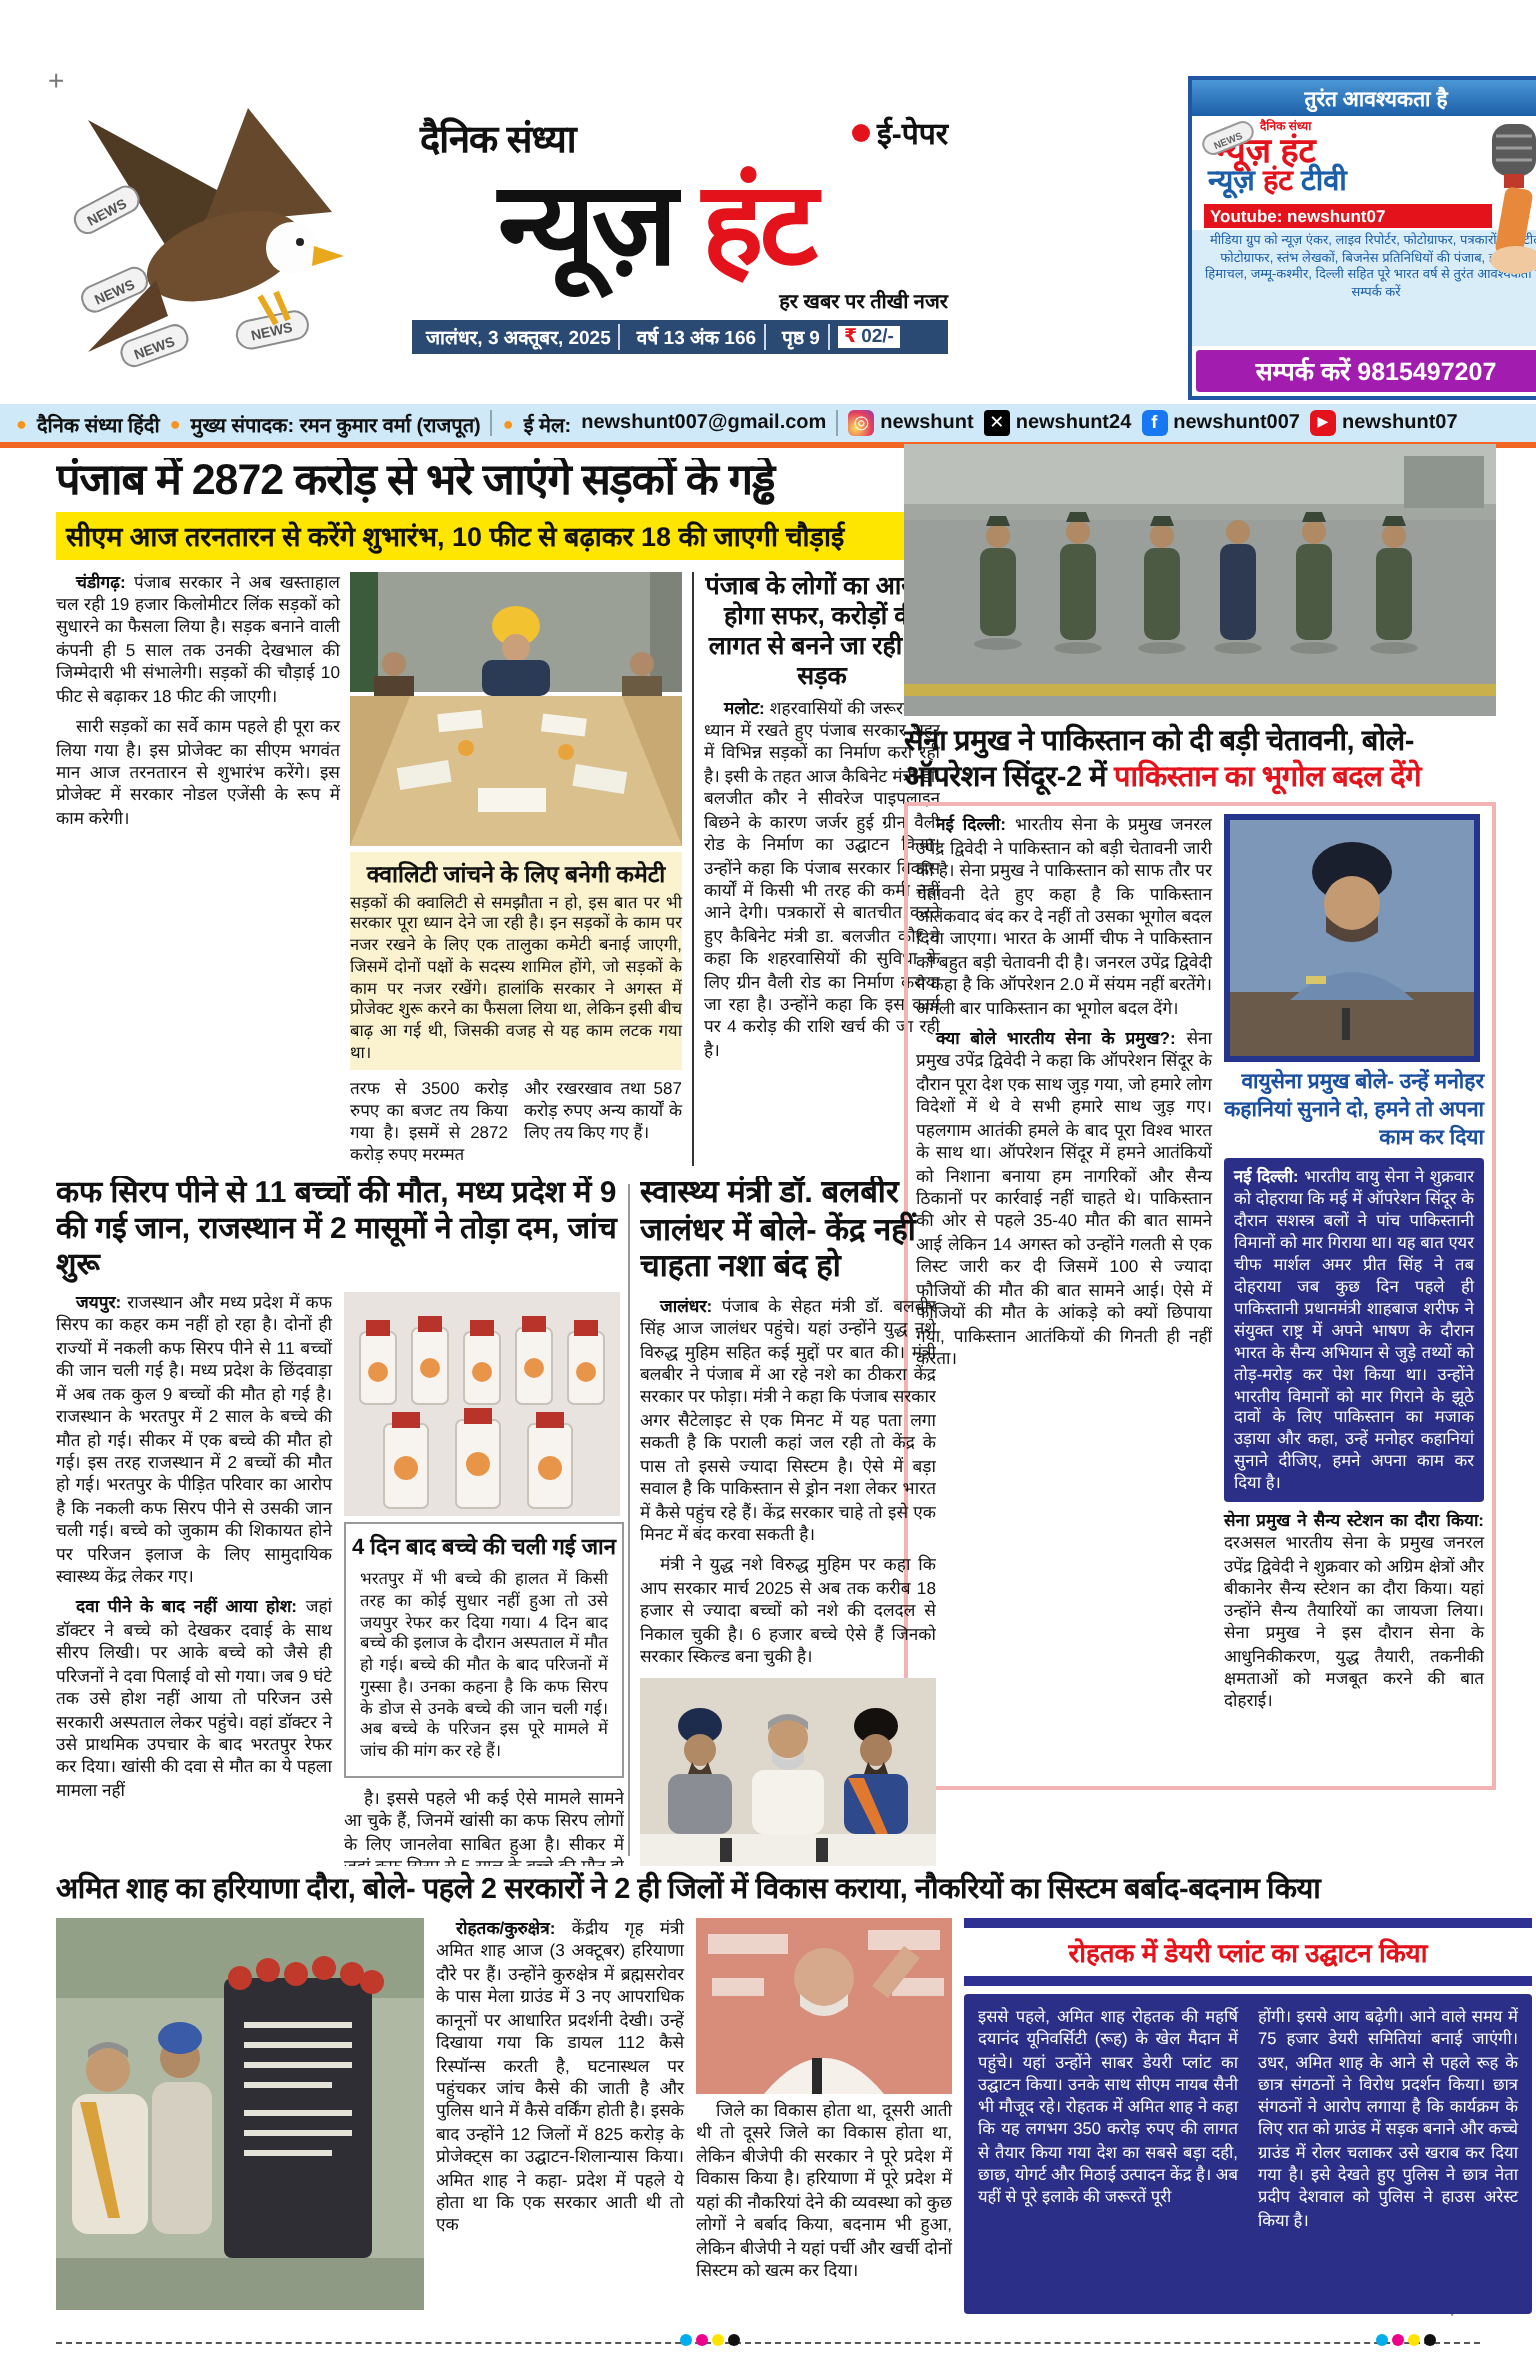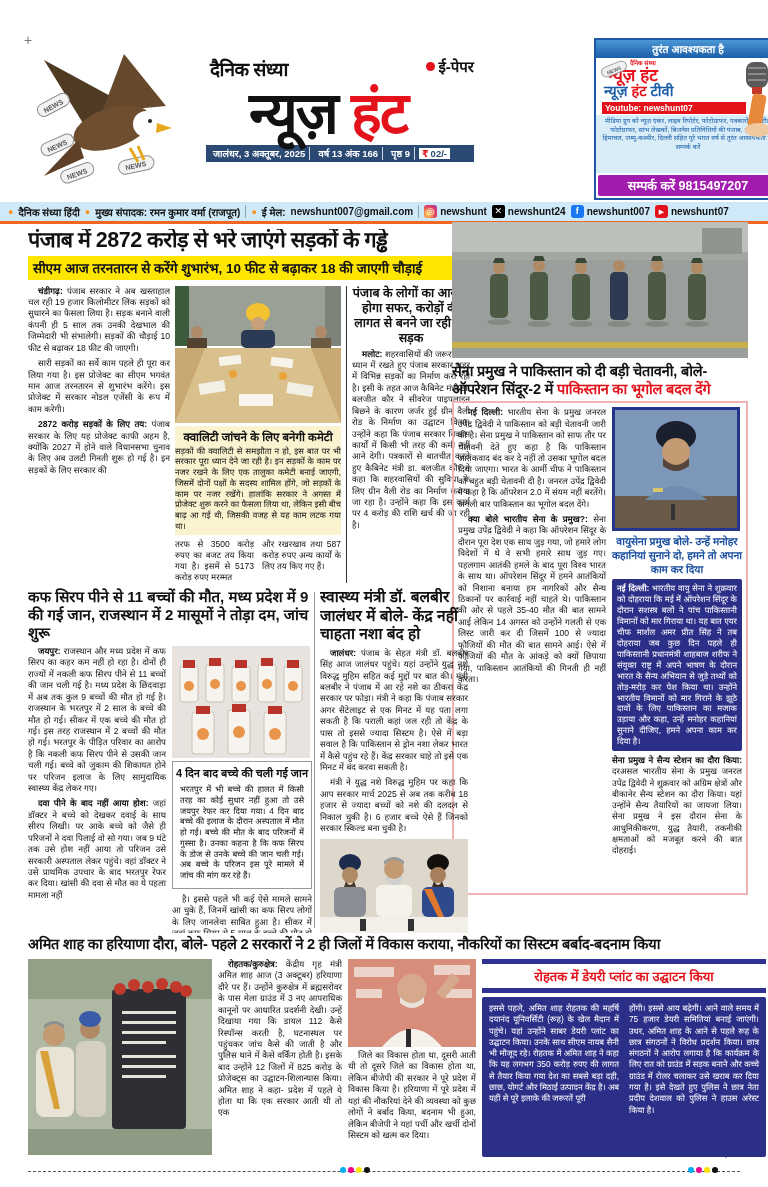--- a/index.html
+++ b/index.html
@@ -67,21 +67,21 @@
   .cont-row span{flex:1;}
   .photo{display:block;}
   
   .army{position:absolute;left:452px;top:222px;width:296px;height:710px;overflow:hidden;}
   .army-head{font-size:14.5px;font-weight:800;line-height:1.25;margin:4px 0 3px;letter-spacing:-0.2px;}
   .army-head .red{color:#e4131b;}
   .army-box{border:2px solid #f3b3b3;padding:4px;display:flex;gap:6px;height:494px;overflow:hidden;box-sizing:border-box;}
   .acol1{width:148px;}
   .acol2{flex:1;display:flex;flex-direction:column;}
   .achief{border:3px solid #26358c;}
-  .acap{color:#1b4fa0;font-weight:800;font-size:10.5px;line-height:1.3;margin:4px 0 3px;text-align:center;}
+  .acap{color:#1b4fa0;font-weight:800;font-size:10.5px;line-height:1.3;margin:4px 0 3px;text-align:right;}
   .abluebox{background:#2c2f88;color:#fff;font-size:8.3px;line-height:1.32;text-align:justify;padding:4px 5px;border-radius:2px;}
   .ap3{font-size:8.5px;line-height:1.32;text-align:justify;margin-top:4px;}
   
   .syrup{position:absolute;left:28px;top:588px;width:284px;height:345px;overflow:hidden;}
   .syrup h2{font-size:15px;font-weight:800;line-height:1.2;margin:0 0 4px;}
   .sy-cols{display:flex;gap:6px;}
   .sc1{width:140px;}
   .sc2{flex:1;}
   .sybox{border:1px solid #999;padding:3px;margin-top:3px;}
   .sybox h4{font-size:11px;text-align:center;margin:0 0 2px;font-weight:800;white-space:nowrap;}
@@ -152,20 +152,21 @@
       <span class="daily">दैनिक संध्या</span>
       <span class="epaper">
           <span class="reddot"></span>
           <span>ई-पेपर</span>
         </span>
     </div>
     <div class="mast-title">
       <span>न्यूज़</span>
       <span class="red">हंट</span>
     </div>
+    <div class="tagline">हर खबर पर तीखी नजर</div>
     <div class="dateline">
       <span class="seg">जालंधर, 3 अक्तूबर, 2025</span>
       <span class="seg">वर्ष 13 अंक 166</span>
       <span class="seg">पृष्ठ 9</span>
       <span class="price">
           <span class="rs">₹</span>
           <span>02/-</span>
         </span>
     </div>
   </div>
@@ -225,21 +226,20 @@
       </span>
   </div>
 
   <div class="lead">
     <h1 class="lead-head">पंजाब में 2872 करोड़ से भरे जाएंगे सड़कों के गड्ढे</h1>
     <div class="lead-sub">सीएम आज तरनतारन से करेंगे शुभारंभ, 10 फीट से बढ़ाकर 18 की जाएगी चौड़ाई</div>
     <div class="lead-cols">
       <div class="lc1">
         <p class="bp"><b class="plead">चंडीगढ़:</b> <span>पंजाब सरकार ने अब खस्ताहाल चल रही 19 हजार किलोमीटर लिंक सड़कों को सुधारने का फैसला लिया है। सड़क बनाने वाली कंपनी ही 5 साल तक उनकी देखभाल की जिम्मेदारी भी संभालेगी। सड़कों की चौड़ाई 10 फीट से बढ़ाकर 18 फीट की जाएगी।</span></p>
         <p class="bp"><span>सारी सड़कों का सर्वे काम पहले ही पूरा कर लिया गया है। इस प्रोजेक्ट का सीएम भगवंत मान आज तरनतारन से शुभारंभ करेंगे। इस प्रोजेक्ट में सरकार नोडल एजेंसी के रूप में काम करेगी।</span></p>
-        <p class="bp"><b class="plead">2872 करोड़ सड़कों के लिए तय:</b> <span>पंजाब सरकार के लिए यह प्रोजेक्ट काफी अहम है, क्योंकि 2027 में होने वाले विधानसभा चुनाव के लिए अब उलटी गिनती शुरू हो गई है। इन सड़कों के लिए सरकार की</span></p>
       </div>
       <div class="lc2">
         <svg class="photo" width="166" height="137" viewBox="0 0 166 137">
           <rect width="166" height="60" fill="#9aa096"></rect>
           <rect width="14" height="60" fill="#3c5a3c"></rect>
           <rect x="150" width="16" height="60" fill="#7d8378"></rect>
           <ellipse cx="83" cy="27" rx="12" ry="10" fill="#f2c230"></ellipse>
           <circle cx="83" cy="38" r="7" fill="#caa07a"></circle>
           <rect x="66" y="44" width="34" height="18" rx="5" fill="#2b3a55"></rect>
           <circle cx="22" cy="46" r="6" fill="#b08968"></circle>
@@ -254,21 +254,21 @@
           <rect x="112" y="98" width="26" height="11" fill="#f2efe4" transform="rotate(9 125 103)"></rect>
           <rect x="64" y="108" width="34" height="12" fill="#f8f5ec"></rect>
           <circle cx="58" cy="88" r="4" fill="#e8a33a"></circle>
             <circle cx="108" cy="90" r="4" fill="#e8a33a"></circle>
         </svg>
         <div class="combox">
           <h3>क्वालिटी जांचने के लिए बनेगी कमेटी</h3>
           <p>सड़कों की क्वालिटी से समझौता न हो, इस बात पर भी सरकार पूरा ध्यान देने जा रही है। इन सड़कों के काम पर नजर रखने के लिए एक तालुका कमेटी बनाई जाएगी, जिसमें दोनों पक्षों के सदस्य शामिल होंगे, जो सड़कों के काम पर नजर रखेंगे। हालांकि सरकार ने अगस्त में प्रोजेक्ट शुरू करने का फैसला लिया था, लेकिन इसी बीच बाढ़ आ गई थी, जिसकी वजह से यह काम लटक गया था।</p>
         </div>
         <div class="cont-row">
-          <span>तरफ से 3500 करोड़ रुपए का बजट तय किया गया है। इसमें से 5173 करोड़ रुपए मरम्मत</span>
+          <span>तरफ से 3500 करोड़ रुपए का बजट तय किया गया है। इसमें से 2872 करोड़ रुपए मरम्मत</span>
           <span>और रखरखाव तथा 587 करोड़ रुपए अन्य कार्यों के लिए तय किए गए हैं।</span>
         </div>
       </div>
       <div class="lc3">
         <h2>पंजाब के लोगों का आसान होगा सफर, करोड़ों की लागत से बनने जा रही नई सड़क</h2>
         <p class="bp"><b class="plead">मलोट:</b> <span>शहरवासियों की जरूरतों को ध्यान में रखते हुए पंजाब सरकार शहर में विभिन्न सड़कों का निर्माण करा रही है। इसी के तहत आज कैबिनेट मंत्री डा. बलजीत कौर ने सीवरेज पाइपलाइन बिछने के कारण जर्जर हुई ग्रीन वैली रोड के निर्माण का उद्घाटन किया। उन्होंने कहा कि पंजाब सरकार विकास कार्यों में किसी भी तरह की कमी नहीं आने देगी। पत्रकारों से बातचीत करते हुए कैबिनेट मंत्री डा. बलजीत कौर ने कहा कि शहरवासियों की सुविधा के लिए ग्रीन वैली रोड का निर्माण कराया जा रहा है। उन्होंने कहा कि इस कार्य पर 4 करोड़ की राशि खर्च की जा रही है।</span></p>
       </div>
     </div>
   </div>
 

